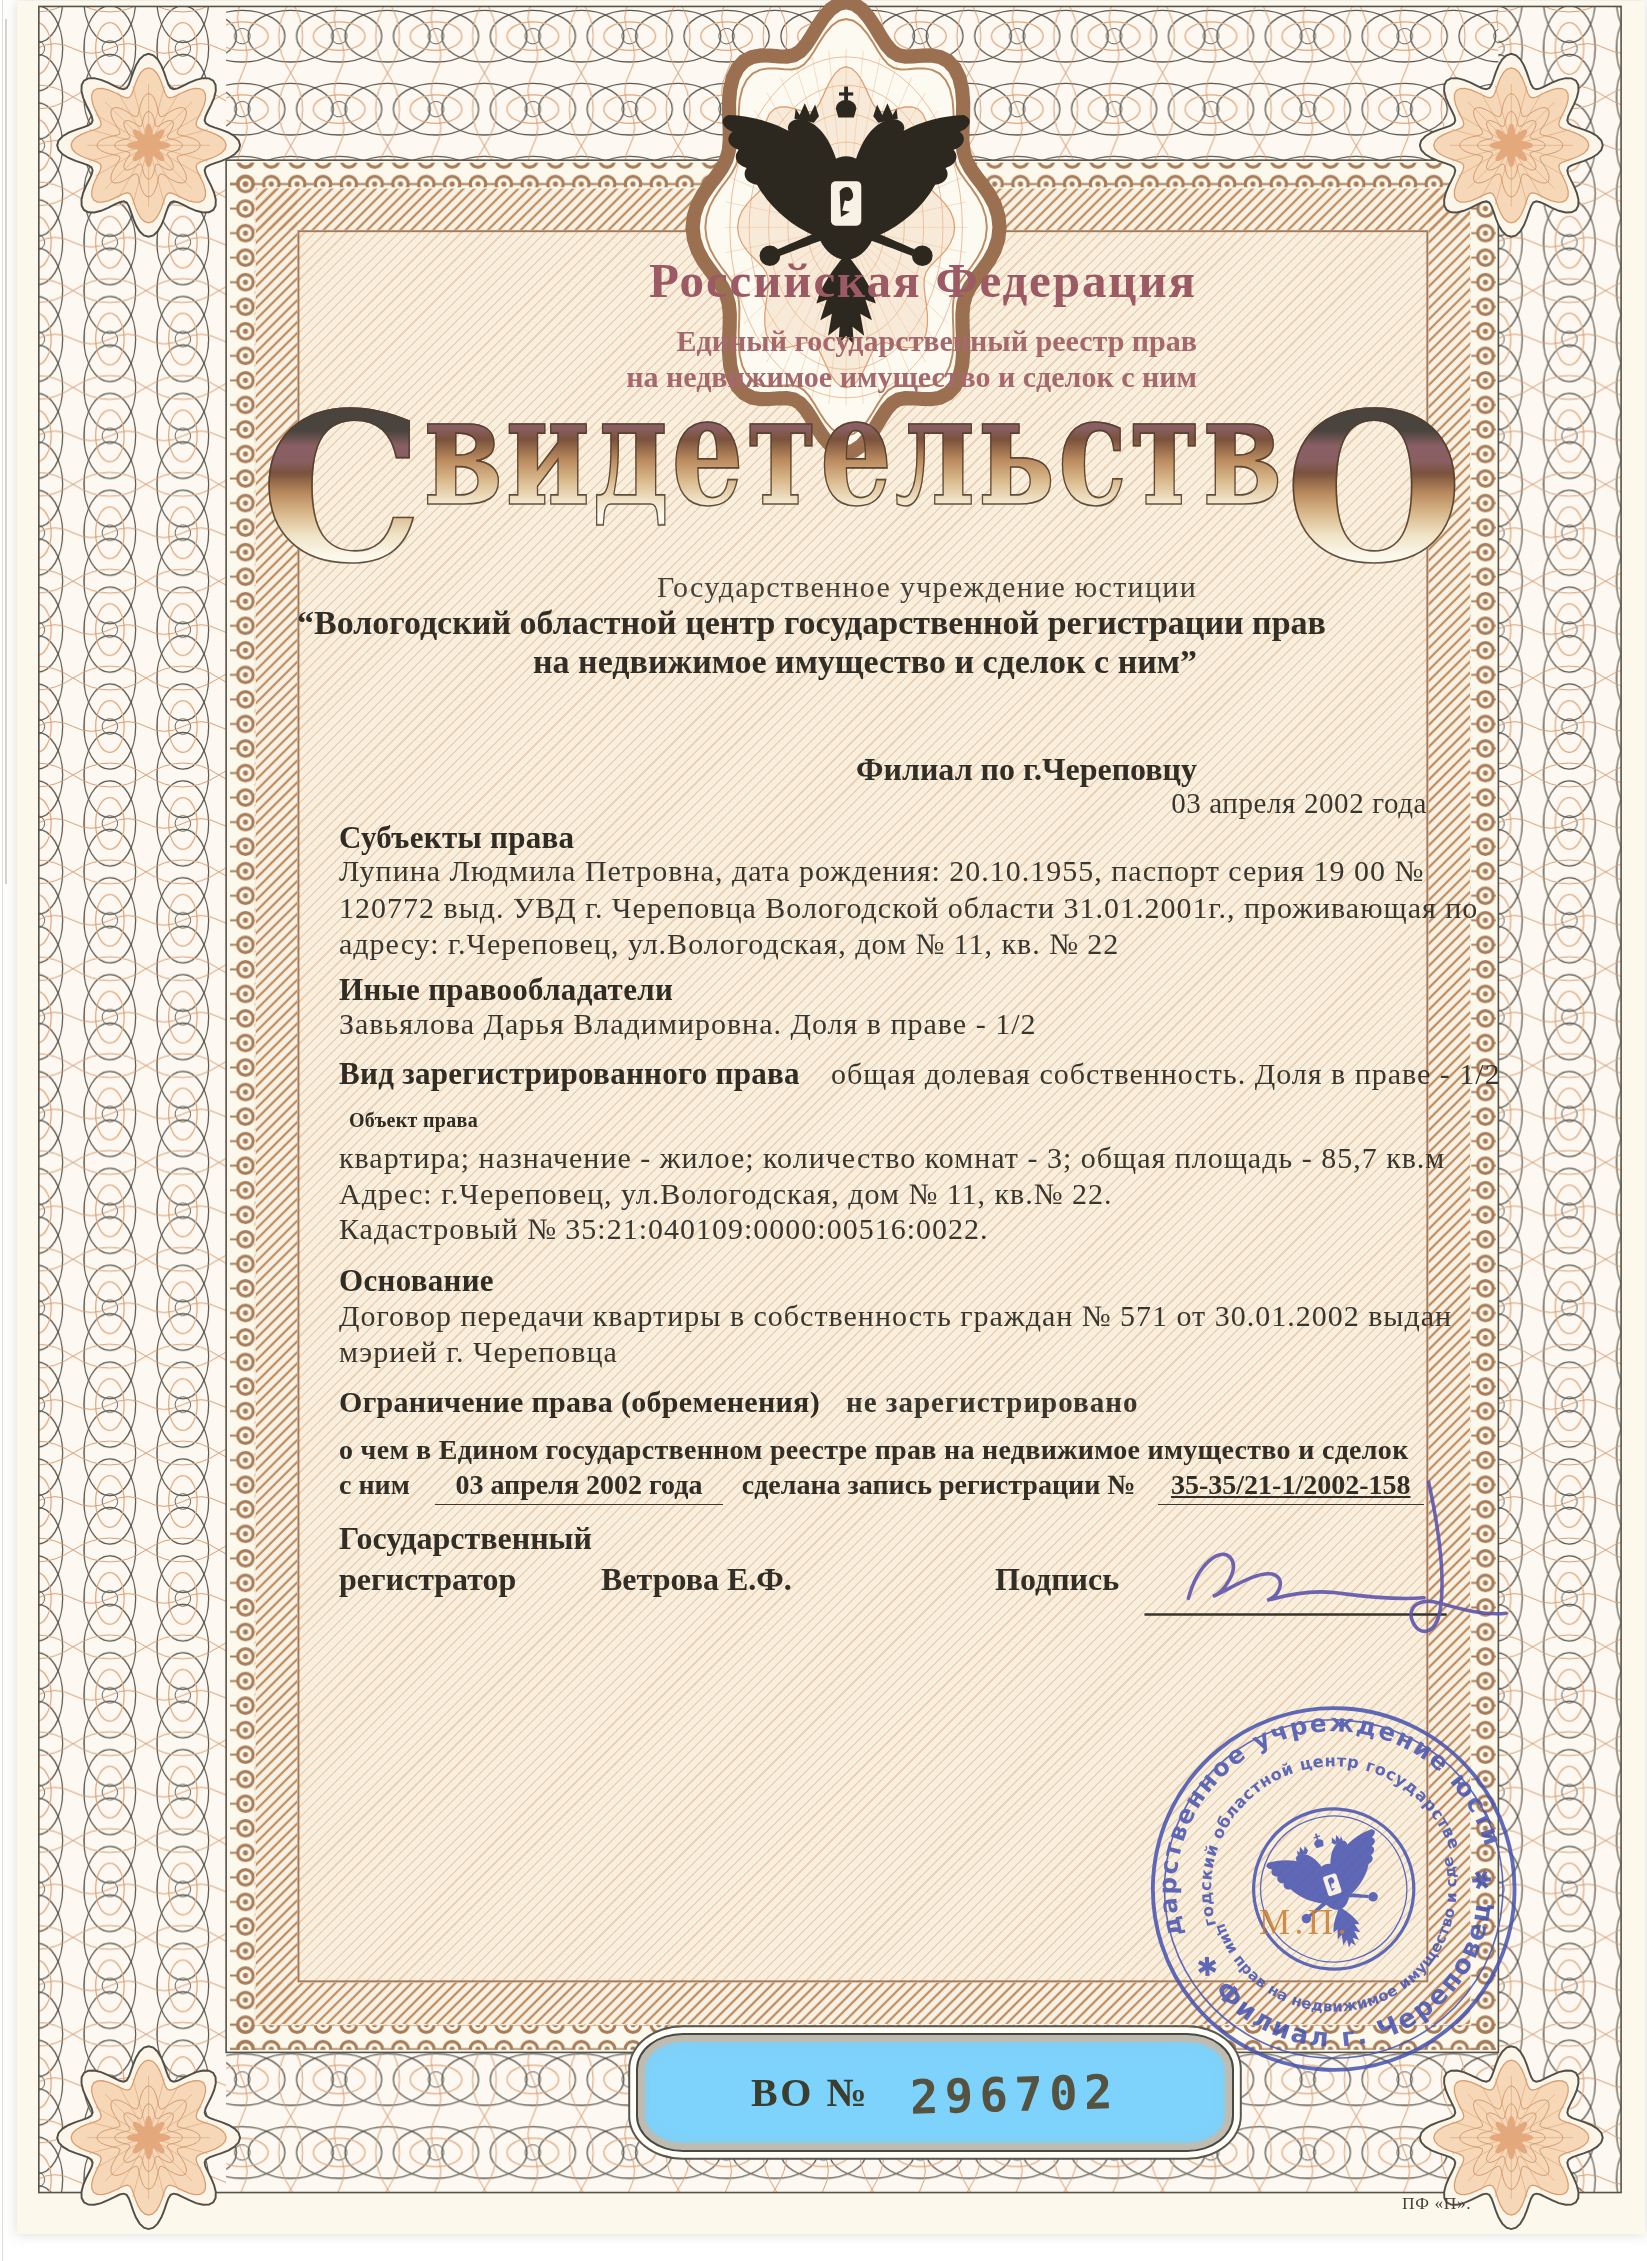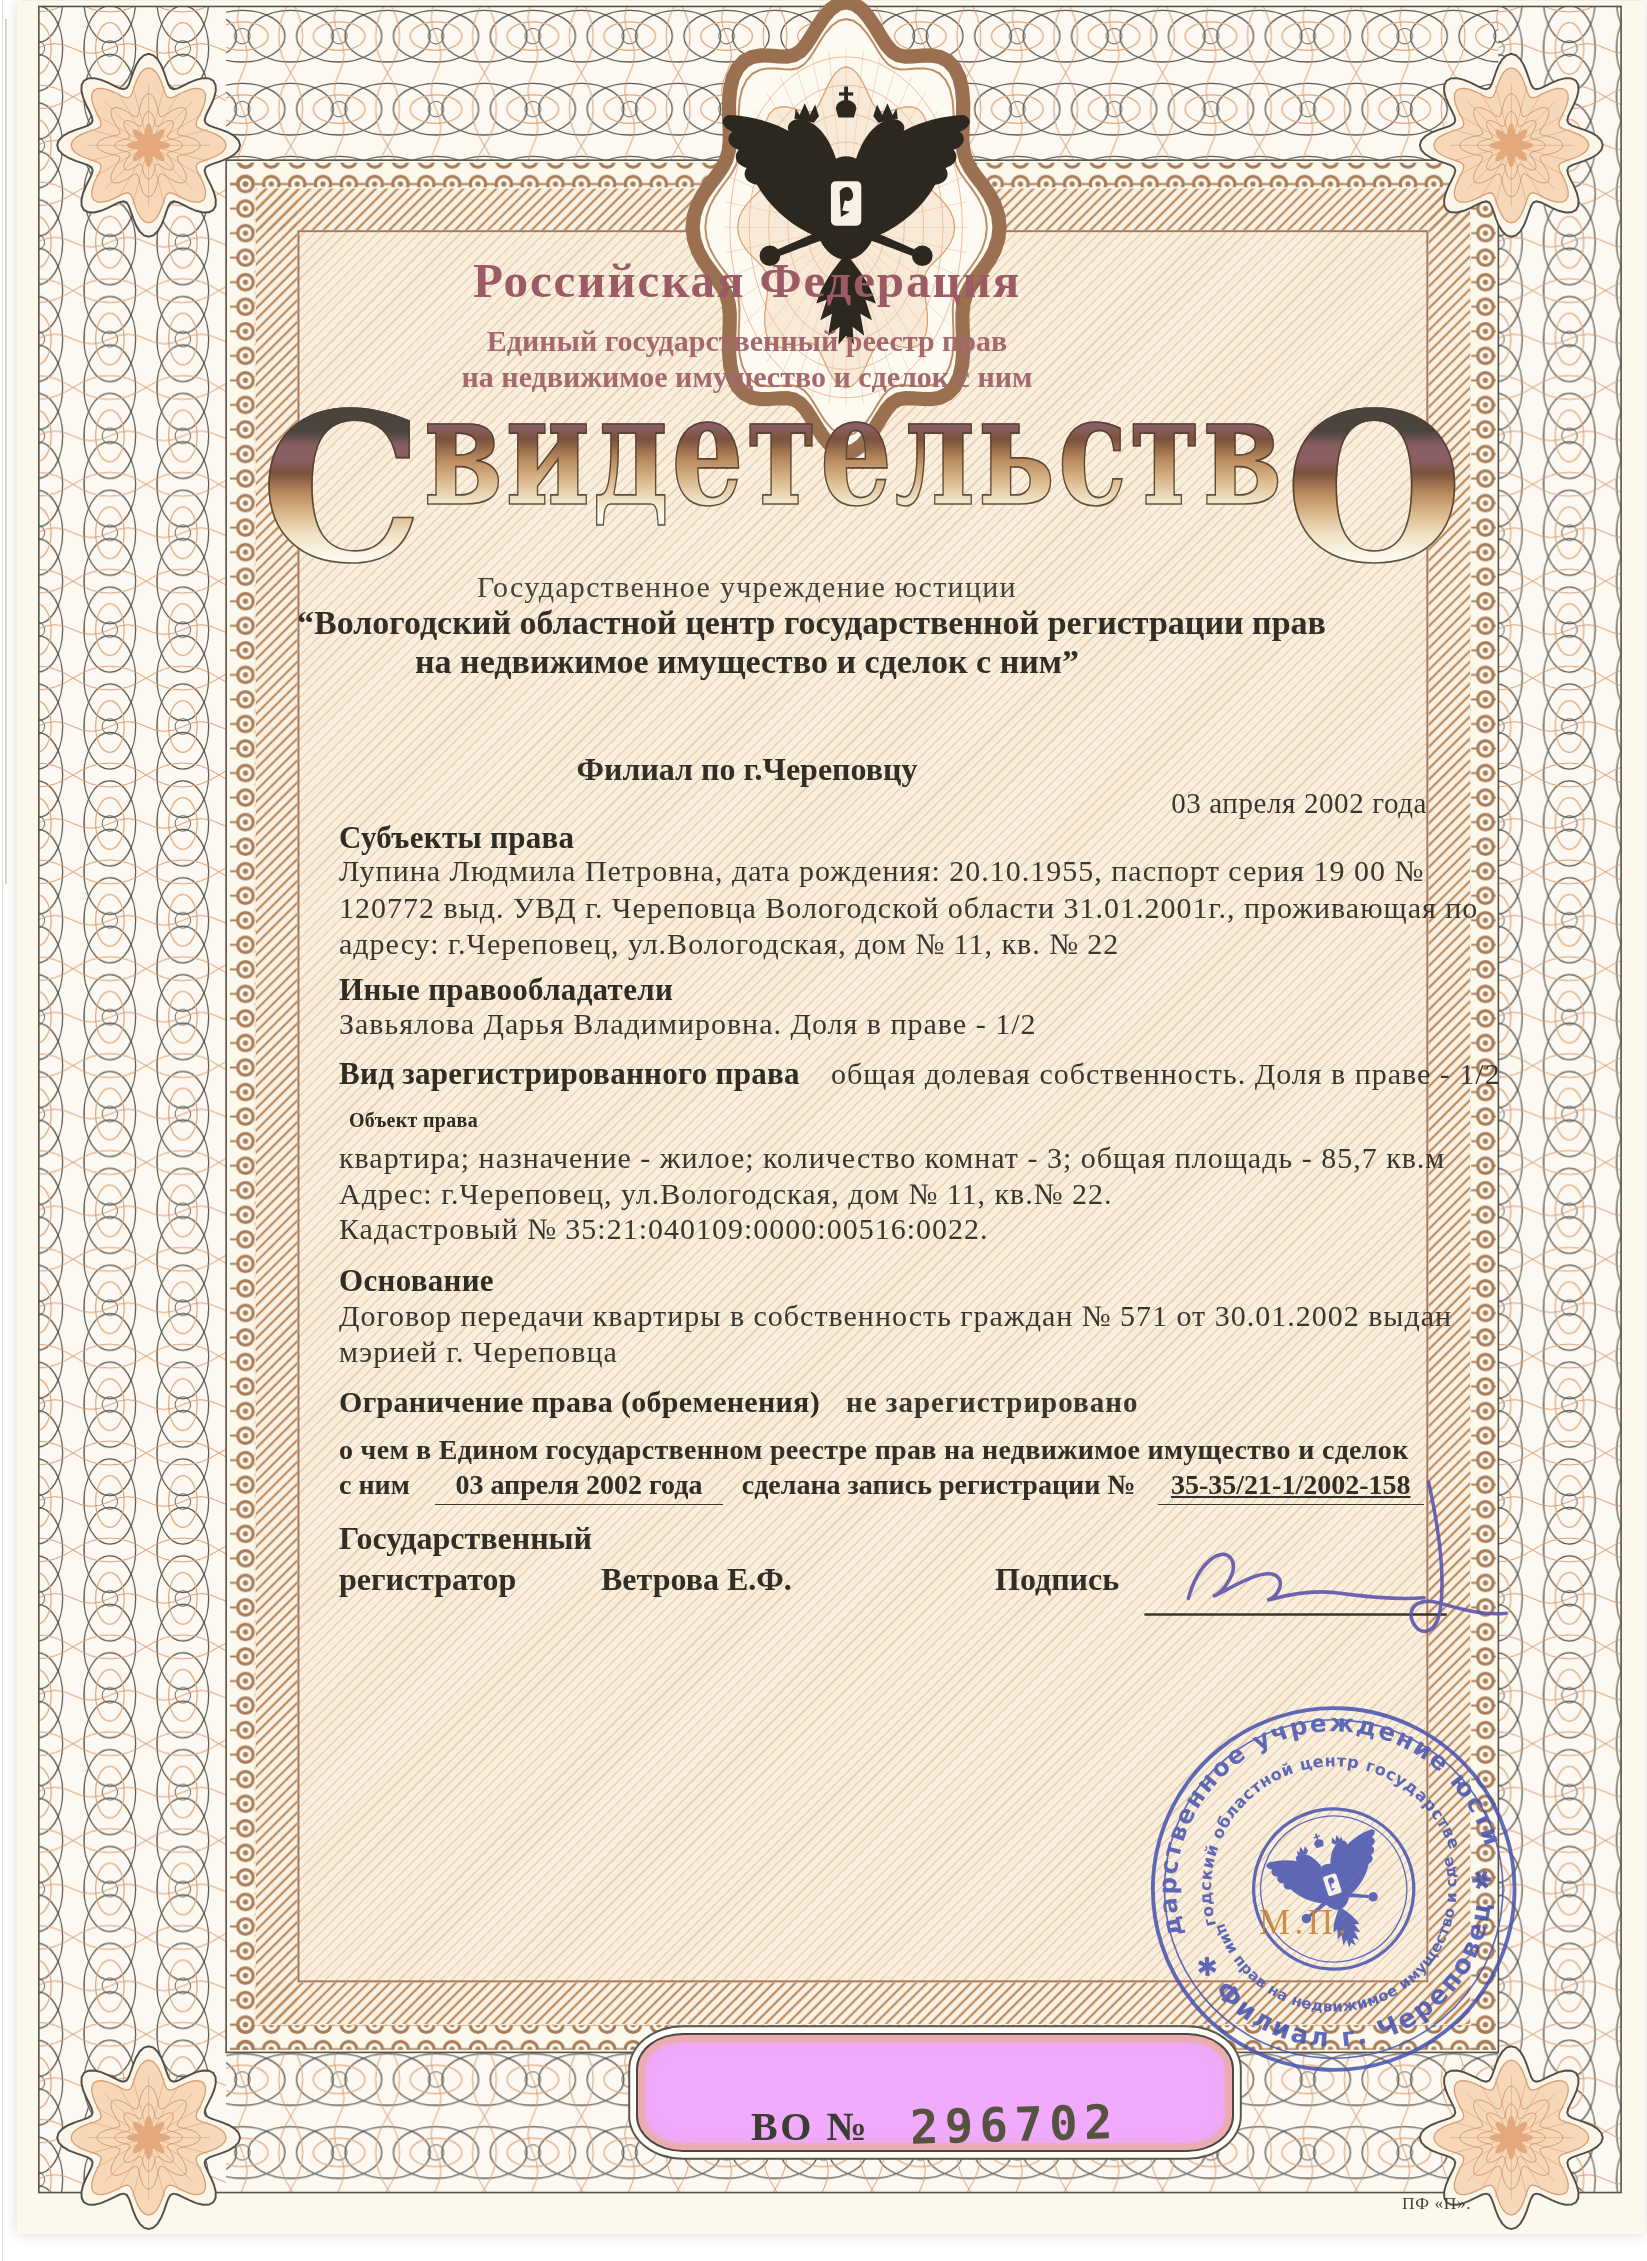--- a/index.html
+++ b/index.html
@@ -6,43 +6,43 @@
   .page{position:relative;width:1647px;height:2261px;overflow:hidden;
         font-family:"Liberation Serif","DejaVu Serif",serif;}
   .paper{position:absolute;left:17px;top:1.3px;width:1628px;height:2233px;
          background:#fcf8ec;box-shadow:0 0 11.6px rgba(120,110,90,.25);}
   .edgeline{position:absolute;left:5.2px;top:19.4px;width:1.9px;height:865px;background:#a8a396;opacity:.5;}
   .edgeline2{position:absolute;left:1.9px;top:0;width:1.3px;height:2261px;background:#e2ded2;}
   .pins{position:absolute;left:254px;top:190px;width:1217px;height:1836px;background-color:#f8efdf;
         background-image:repeating-linear-gradient(135deg,rgba(214,150,95,0) 0 5.8px,rgba(214,150,95,.32) 5.8px 7.4px);}
   svg.deco{position:absolute;left:0;top:0;}
   .t{position:absolute;white-space:nowrap;line-height:1;color:#3a362e;}
-  .c{left:297px;width:900px;text-align:center;}
+  .c{left:297px;width:900px;text-align:right;}
   .b{font-weight:bold;color:#322e26;}
   .maroon{color:#9b5a64;}
   .maroon2{color:#a4686d;}
   .bigtitle{position:absolute;left:297px;top:404px;width:1130px;display:flex;justify-content:center;align-items:flex-start;}
   .bigC,.bigO{font-family:"DejaVu Serif","Liberation Serif",serif;font-size:205px;line-height:.82;font-weight:bold;
       background:linear-gradient(180deg,#4a443f 0%,#4a443f 16%,#8a5f63 25%,#8a5f63 34%,#7a523c 41%,#b98a5e 53%,#d9b88b 65%,#f0e3c6 78%,#fbf7ea 90%,#fffdf6 100%);
       -webkit-background-clip:text;background-clip:text;color:transparent;-webkit-text-stroke:1.6px rgba(82,62,46,.9);}
   .mid{display:flex;flex-direction:column;align-items:center;margin-top:1.3px;z-index:2;}
   .word{font-family:"DejaVu Serif","Liberation Serif",serif;font-size:114px;line-height:.95;font-weight:bold;letter-spacing:2.6px;
       display:inline-block;transform:scaleY(1.34);transform-origin:50% 72%;
       background:linear-gradient(180deg,#4a443f 0%,#4a443f 14%,#8a5f63 24%,#8a5f63 34%,#7a523c 42%,#b98a5e 56%,#d9b88b 70%,#f0e3c6 84%,#fbf7ea 94%,#fffdf6 100%);
       -webkit-background-clip:text;background-clip:text;color:transparent;-webkit-text-stroke:1.3px rgba(82,62,46,.9);}
   .sub{font-size:36px;font-weight:bold;color:#7d5a3c;letter-spacing:1.9px;margin:17px -155px 0;
        -webkit-text-stroke:0.5px #6b4c33;white-space:nowrap;}
   .body-par{letter-spacing:1px;}
   .lbl{font-weight:bold;letter-spacing:0.3px;color:#302c24;}
   .row{display:flex;gap:31px;align-items:baseline;}
   .useg{display:inline-block;border-bottom:1.9px solid #3c382e;padding:0 20.7px 5.2px;}
-  .cartouche{position:absolute;left:636px;top:2033px;width:594px;height:115px;background:#f0abfc;
+  .cartouche{position:absolute;left:636px;top:2033px;width:594px;height:115px;background:#7dd3fc;
      border:2.6px solid #4a4840;border-radius:47px/36px;
      box-shadow:0 0 0 5.8px #fffef8,0 0 0 7.8px #5a584e,inset 0 0 0 7px rgba(233,176,133,.55),inset 0 0 15.5px rgba(224,150,100,.4);
-     display:flex;align-items:flex-end;justify-content:center;gap:41px;}
+     display:flex;align-items:center;justify-content:center;gap:41px;}
   .ser-prefix{font-size:40px;color:#3b3d2f;font-weight:bold;letter-spacing:2.6px;}
   .ser-num{font-family:"DejaVu Sans Mono",monospace;font-size:47px;font-weight:bold;color:#55533f;
            letter-spacing:6.5px;transform:rotate(-1.6deg) translateY(1.9px);display:inline-block;}
   .mp{position:absolute;left:1259px;top:1905px;font-size:35px;color:#cc8034;letter-spacing:4.5px;opacity:.88;}
   .pf{position:absolute;left:1402px;top:2195px;font-size:17.4px;color:#45413a;letter-spacing:0.6px;}
 </style>
 </head>
 <body>
 
 <div class="page">

